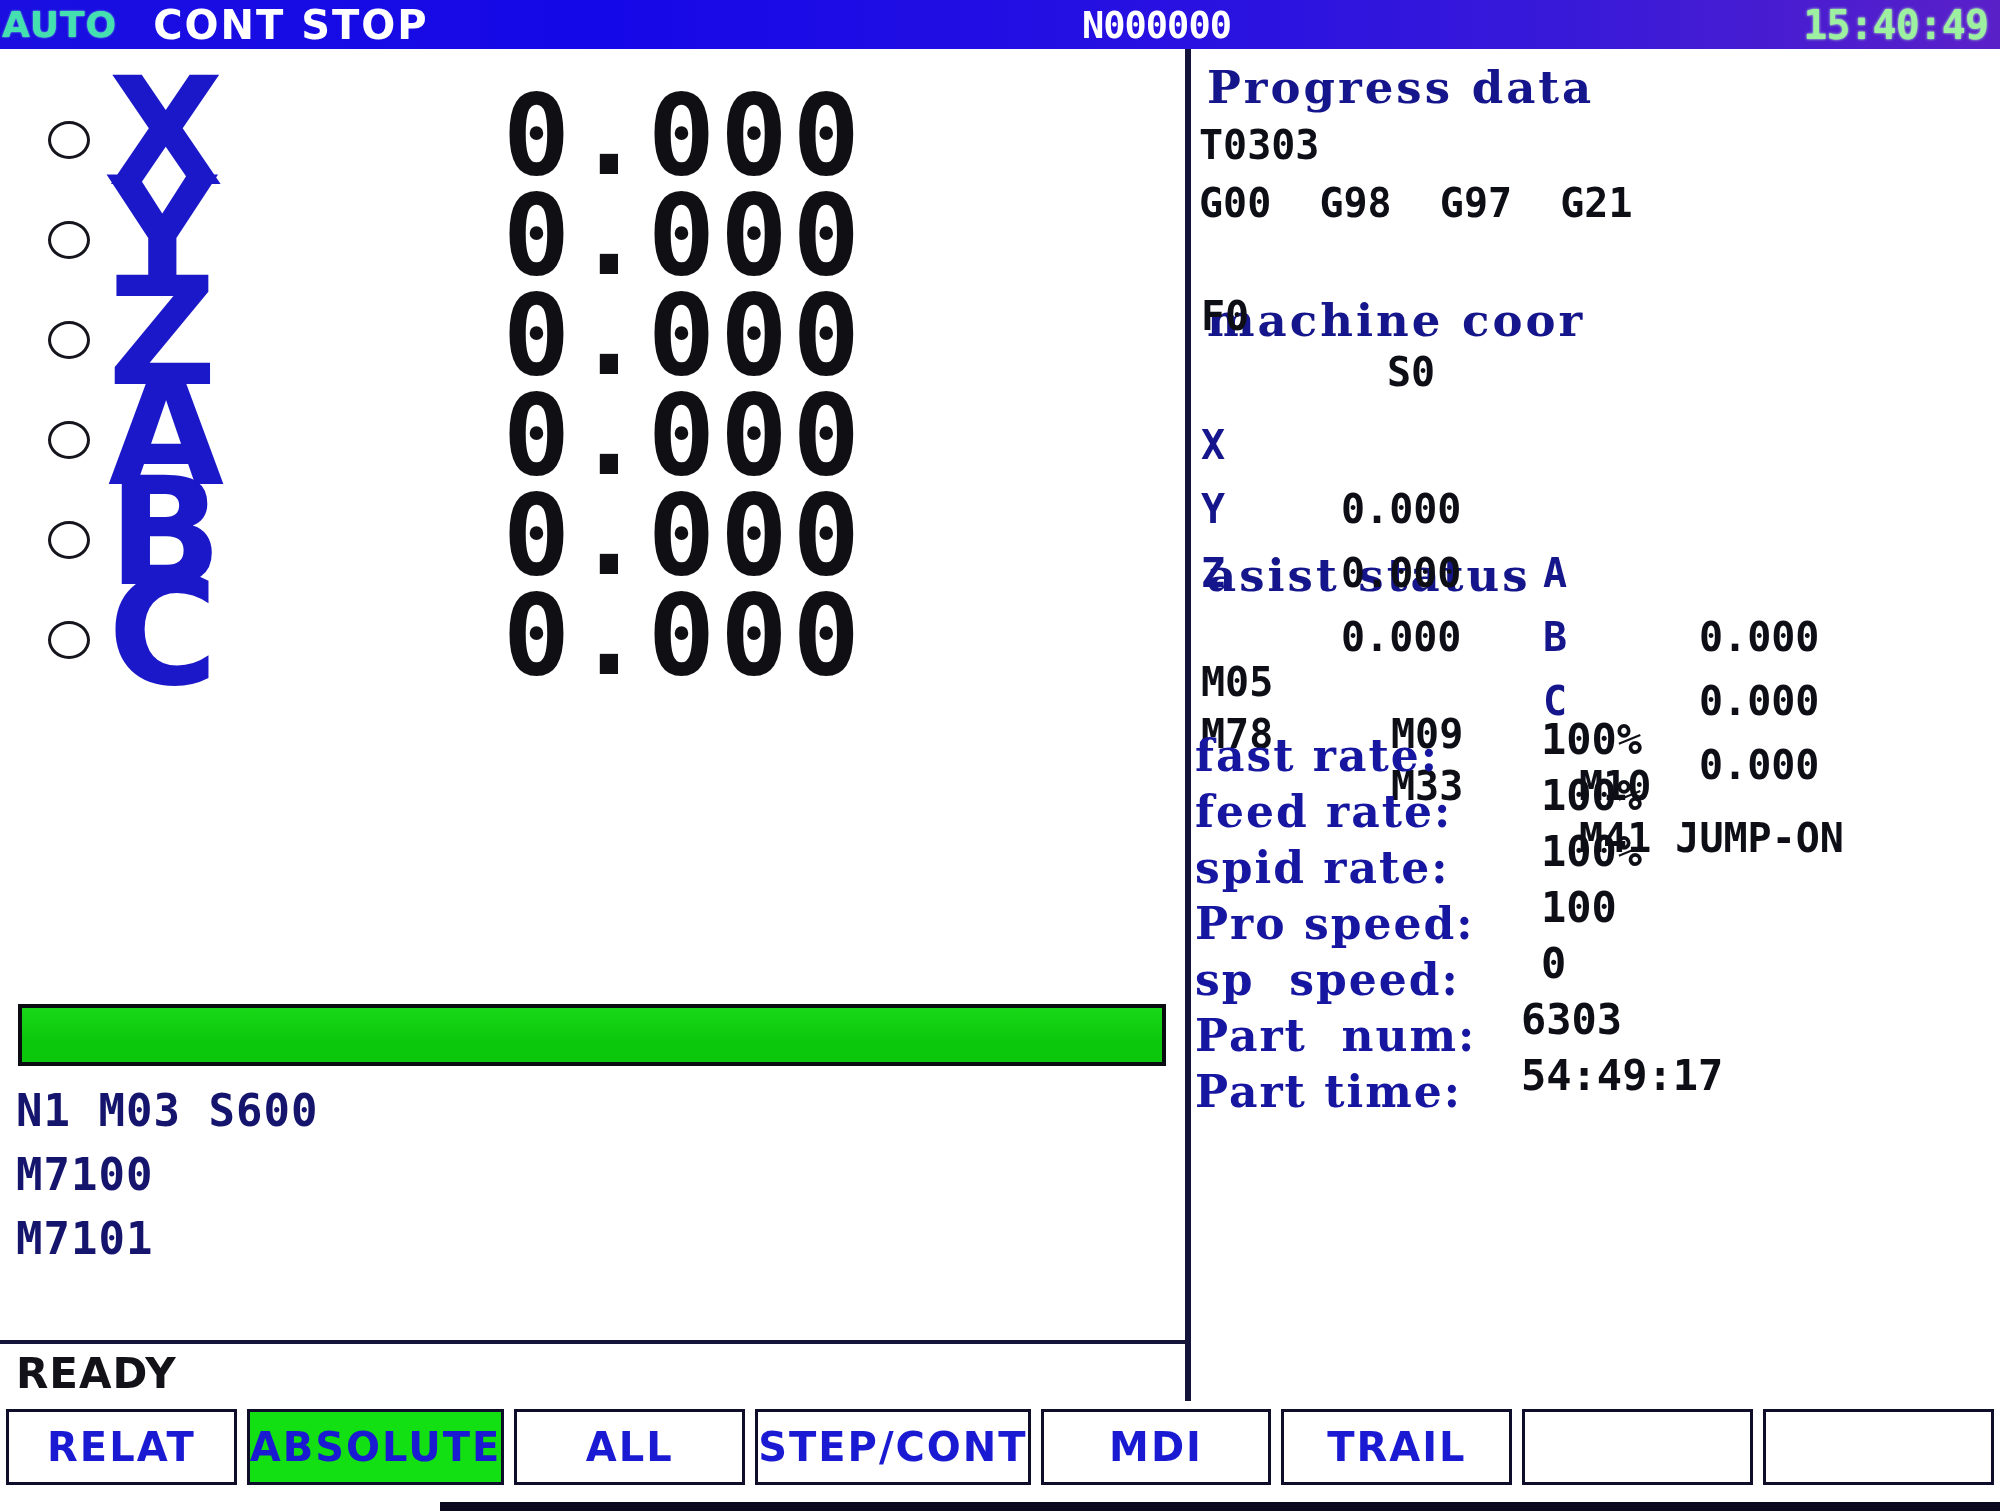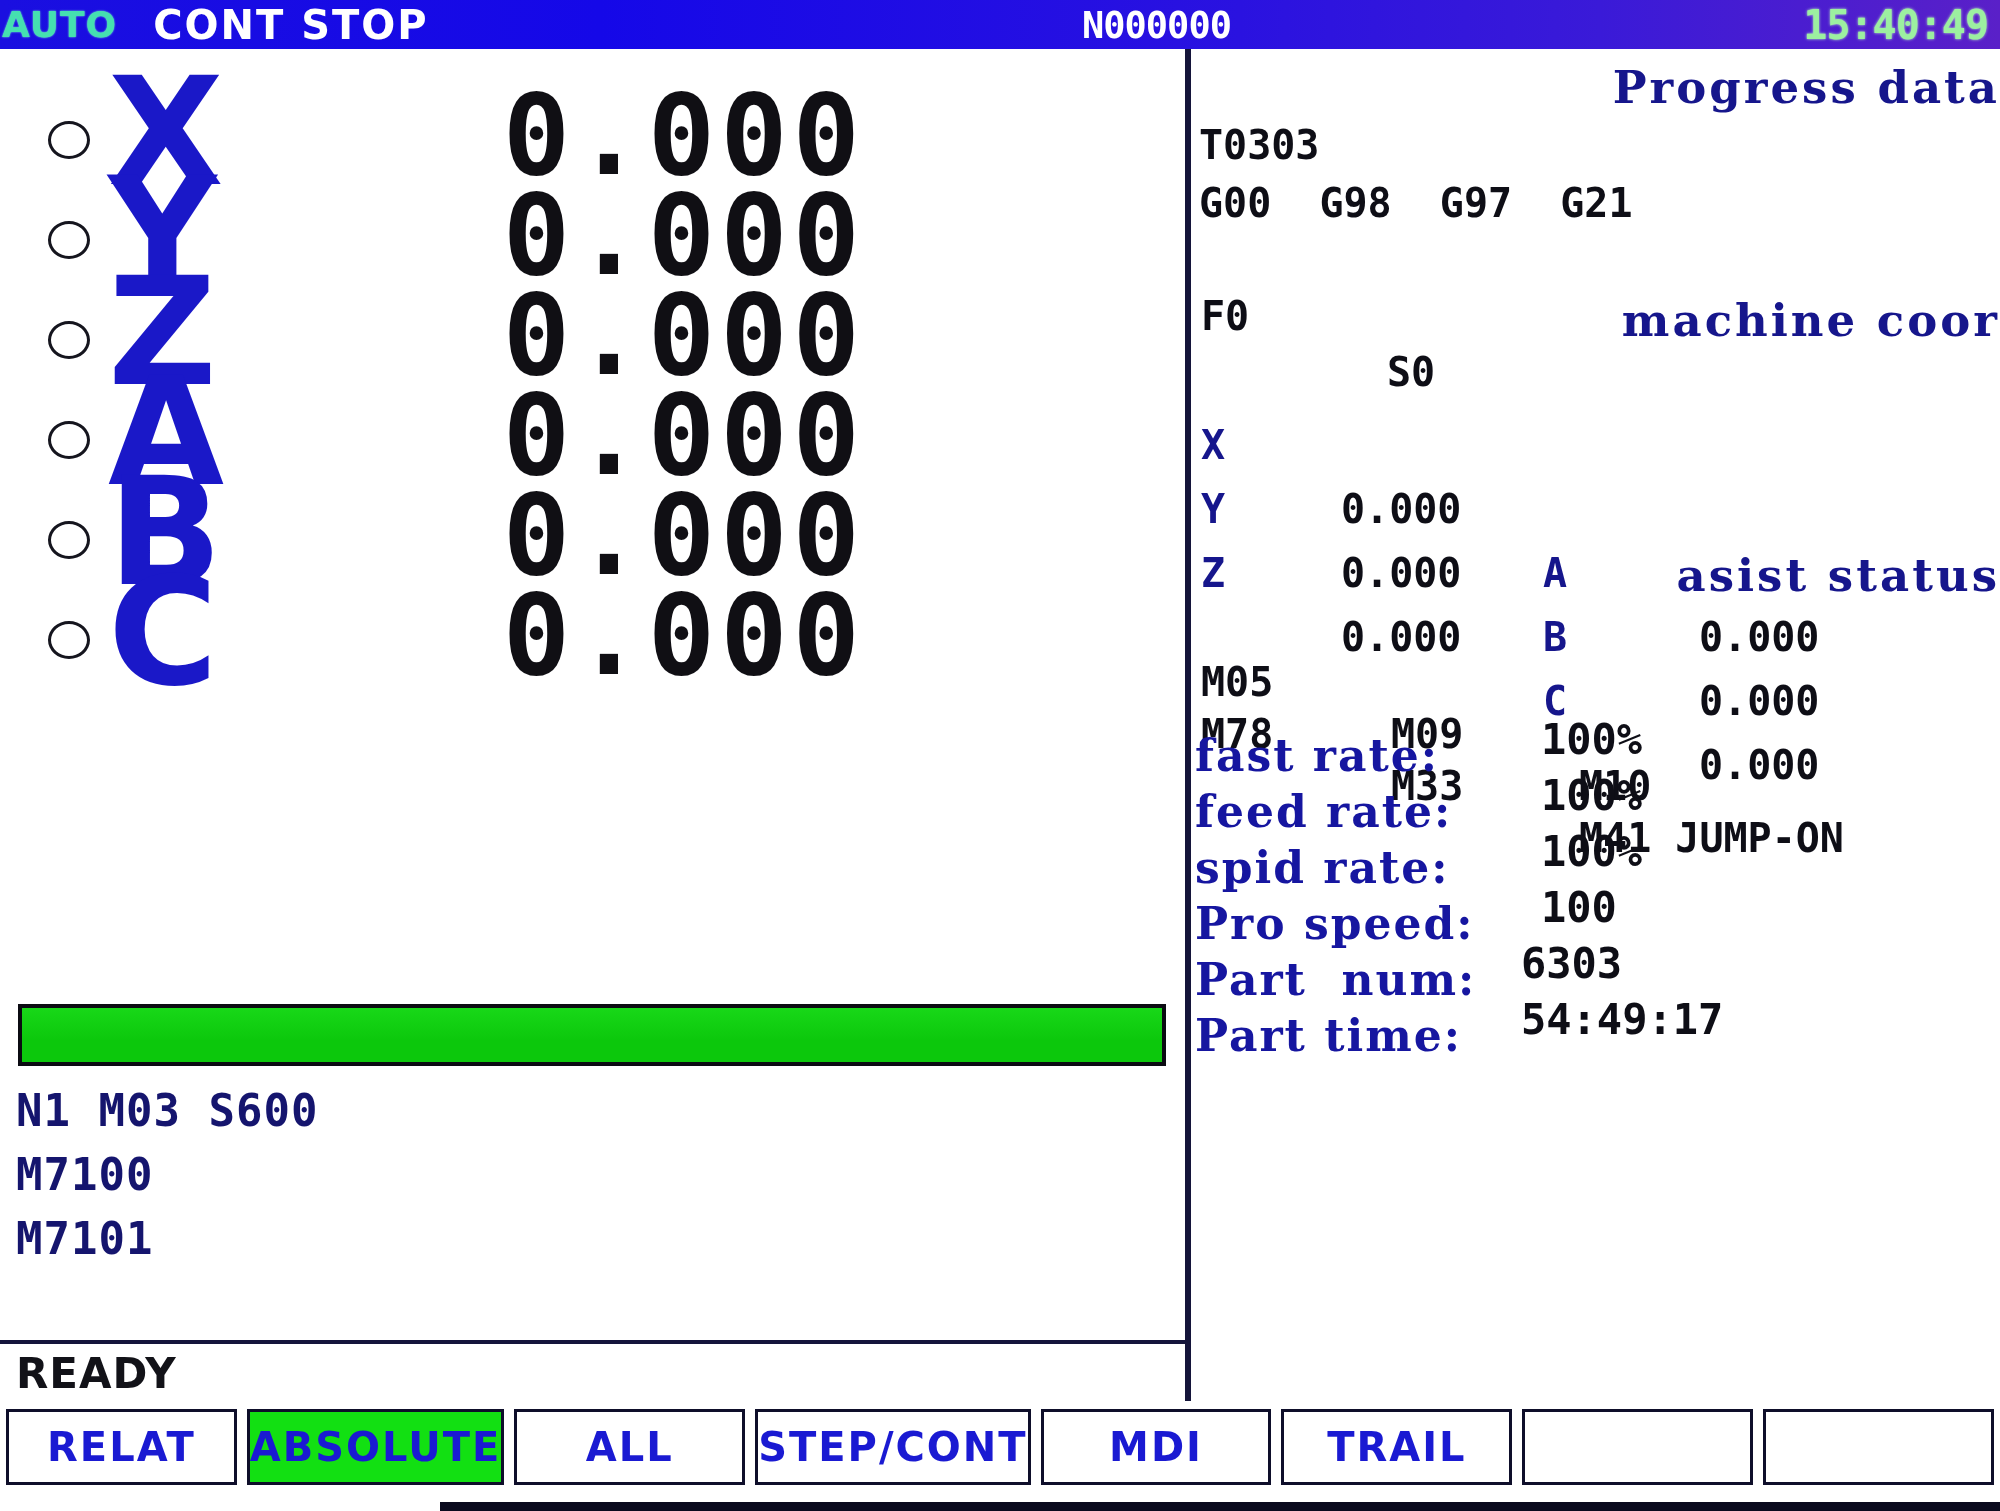--- a/index.html
+++ b/index.html
@@ -161,22 +161,21 @@
     background: #ffffff;
   }
   .sec-header {
     font-family: "DejaVu Serif", serif;
     font-weight: bold;
     font-size: 45px;
     line-height: 57px;
     letter-spacing: 3px;
     color: #16168c;
     white-space: pre;
-    padding-left: 6px;
-    text-align: right;
+    padding-left: 16px;
   }
   .mono-row {
     font-family: "DejaVu Sans Mono", monospace;
     font-weight: bold;
     font-size: 40px;
     line-height: 58px;
     letter-spacing: 0px;
     color: #0e0e16;
     white-space: pre;
     padding-left: 8px;
@@ -380,20 +379,24 @@
         <span class="k">feed rate:</span>
         <span class="v p1">100%</span>
       </div>
       <div class="kv-row">
         <span class="k">spid rate:</span>
         <span class="v p1">100%</span>
       </div>
       <div class="kv-row">
         <span class="k">Pro speed:</span>
         <span class="v p1">100</span>
+      </div>
+      <div class="kv-row">
+        <span class="k">sp  speed:</span>
+        <span class="v p1">0</span>
       </div>
       <div class="kv-row">
         <span class="k">Part  num:</span>
         <span class="v p2">6303</span>
       </div>
       <div class="kv-row">
         <span class="k">Part time:</span>
         <span class="v p2">54:49:17</span>
       </div>
     </div>

